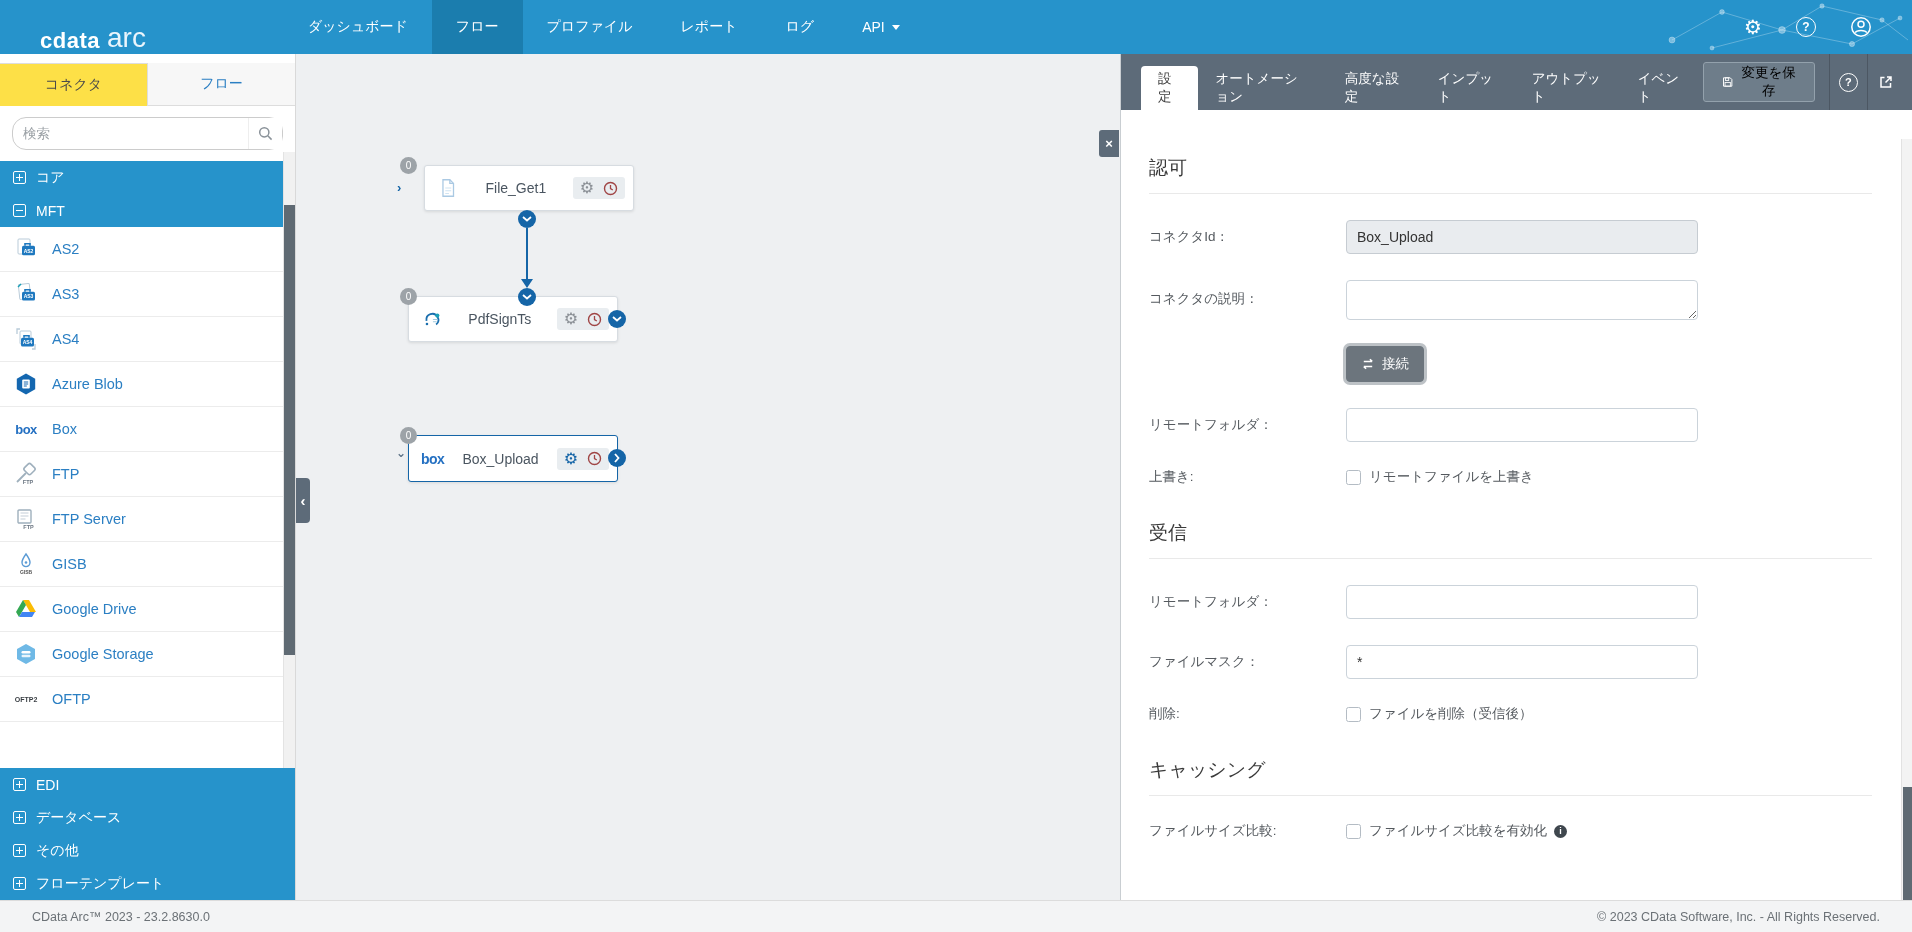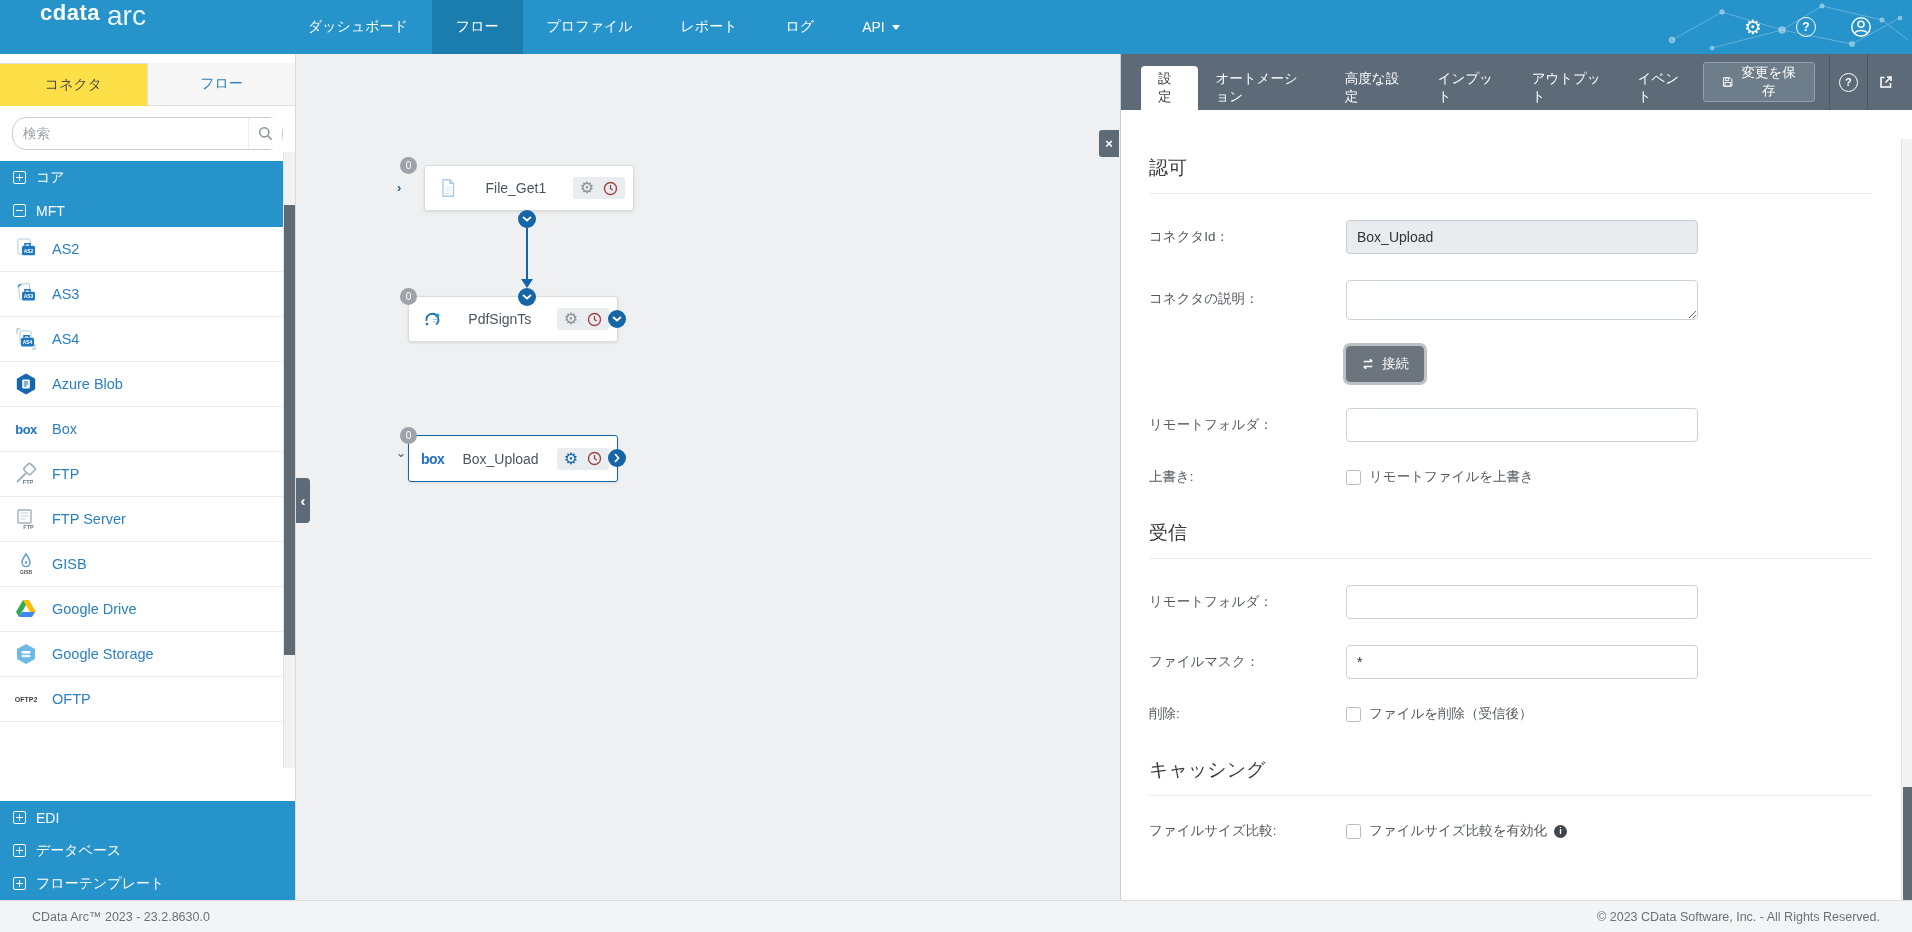--- a/index.html
+++ b/index.html
@@ -5,21 +5,21 @@
   * { box-sizing: border-box; margin: 0; padding: 0; }
   html,body { width:1912px; height:932px; overflow:hidden; }
   body {
     font-family:"Liberation Sans","DejaVu Sans",sans-serif;
     font-size:14px; color:#444; background:#eef0f2;
     display:flex; flex-direction:column;
   }
 
   
   .navbar { height:54px; background:#2693cb; display:flex; align-items:stretch; position:relative; flex:0 0 54px; }
-  .logo { display:flex; align-items:flex-start; padding:0 38px 0 40px; }
+  .logo { display:flex; align-items:flex-end; padding:0 38px 0 40px; }
   .logo .p1 { color:#fff; font-weight:800; font-size:22px; letter-spacing:.5px; }
   .logo .p2 { color:#eaf5fc; font-weight:300; font-size:28px; margin-left:7px; }
   .nav-items { display:flex; align-items:stretch; margin-left:100px; }
   .nav-item { display:flex; align-items:center; padding:0 24px; color:#fff; font-size:14px; cursor:pointer; }
   .nav-item.active { background:#1b7dae; }
   .caret { width:0; height:0; border-left:4px solid transparent; border-right:4px solid transparent; border-top:5px solid #fff; margin-left:7px; }
   .nav-right { margin-left:auto; display:flex; align-items:center; gap:34px; padding-right:40px; z-index:2; }
   .icon-gear-top::before { content:"\2699"; color:#fff; font-size:20px; line-height:1; }
   .circle-q { width:20px; height:20px; border:1.6px solid #fff; border-radius:50%; color:#fff; font-size:12px; font-weight:bold; display:flex; align-items:center; justify-content:center; }
   .net-decor { position:absolute; right:0; top:0; height:54px; width:560px; pointer-events:none; }
@@ -72,21 +72,21 @@
   .mini-chev-d::before { content:"\2304"; }
   .canvas-close { position:absolute; right:1px; top:76px; width:20px; height:27px; background:#5d6b79; border-radius:3px 0 0 3px; color:#fff; display:flex; align-items:center; justify-content:center; cursor:pointer; }
   .canvas-close::before { content:"\00D7"; font-size:13px; font-weight:bold; }
 
   
   .panel { width:792px; flex:0 0 792px; background:#fff; display:flex; flex-direction:column; border-left:1px solid #c9ced2;gap:29px; }
   .panel-head { height:56px; background:#5d6b79; display:flex; align-items:flex-end; padding:0 8px 0 20px; flex:0 0 56px; }
   .ptab { padding:0 17px; height:44px; display:flex; align-items:center; color:#fff; font-size:13.5px; cursor:pointer; }
   .ptab.active { background:#fff; color:#3c3c3c; border-radius:4px 4px 0 0; }
   .phead-right { margin-left:auto; display:flex; align-items:center; align-self:center; }
-  .save-btn { height:40px; background:#6e7d8a; border:1px solid #93a1ac; border-radius:3px; color:#ffffff; font-size:13.5px; display:flex; align-items:center; gap:8px; padding:0 18px; cursor:pointer; }
+  .save-btn { height:40px; background:#6e7d8a; border:1px solid #93a1ac; border-radius:3px; color:#000000; font-size:13.5px; display:flex; align-items:center; gap:8px; padding:0 18px; cursor:pointer; }
   .phead-div { width:1px; height:56px; background:rgba(0,0,0,.18); margin:0 0; align-self:center; }
   .phead-icon { width:44px; height:56px; display:flex; align-items:center; justify-content:center; cursor:pointer; }
   .circle-q-sm { width:19px; height:19px; border:1.6px solid #fff; border-radius:50%; color:#fff; font-size:11px; font-weight:bold; display:flex; align-items:center; justify-content:center; }
 
   .panel-body { flex:1 1 auto; overflow:hidden; position:relative; padding:14px 40px 0 28px; }
   .sec-title { font-size:19px; font-weight:500; color:#3a3a3a; padding-bottom:12px; border-bottom:1px solid #e9e9e9; }
   .mt-first { margin-top:2px; }
   .mt-sec { margin-top:34px; }
   .form-row { display:flex; align-items:center; margin-top:26px; }
   .form-row.cb-row { margin-top:26px; }
@@ -313,20 +313,24 @@
       <div class="tree-group">
         <span class="sq plus"></span>
         <span>EDI</span>
       </div>
       <div class="tree-group">
         <span class="sq plus"></span>
         <span>データベース</span>
       </div>
       <div class="tree-group">
         <span class="sq plus"></span>
+        <span>その他</span>
+      </div>
+      <div class="tree-group">
+        <span class="sq plus"></span>
         <span>フローテンプレート</span>
       </div>
     </div>
 
     <div class="side-scroll">
         <div class="thumb"></div>
       </div>
   </div>
 
   <div class="canvas">

